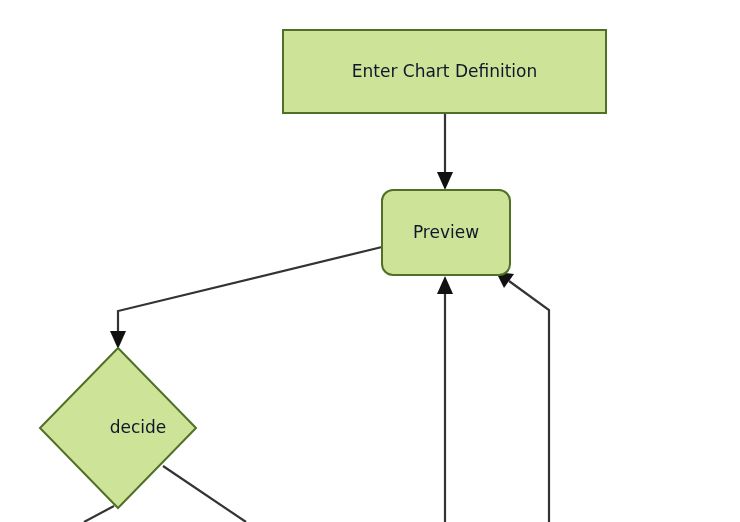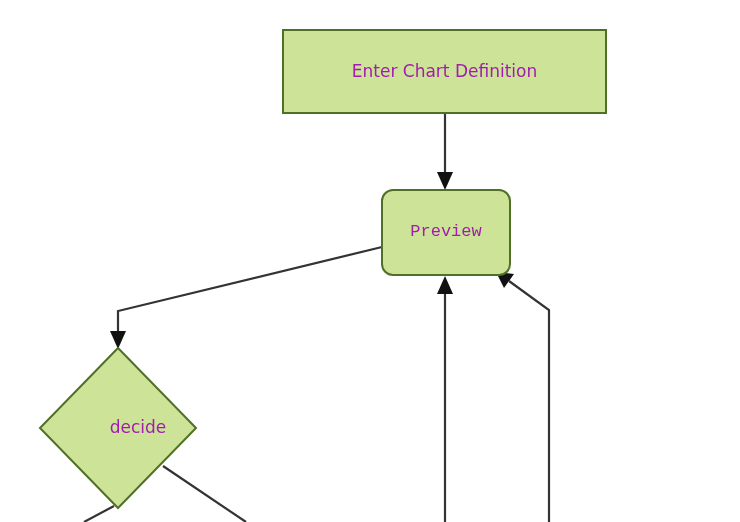--- a/index.html
+++ b/index.html
@@ -36,38 +36,37 @@
     stroke-width: 2.2;
     stroke-linecap: butt;
     stroke-linejoin: miter;
   }
   .arrow-head {
     fill: #111111;
     stroke: none;
   }
   .node-label {
     position: absolute;
-    color: #a21caf;
+    color: #0f172a;
     font-family: "DejaVu Sans", "Liberation Sans", sans-serif;
     font-size: 17px;
     line-height: 1.1;
     white-space: nowrap;
     text-align: center;
     pointer-events: none;
   }
   #label-enter-chart-definition {
     left: 283px;
     top: 62px;
     width: 323px;
   }
   #label-preview {
     left: 382px;
     top: 223px;
     width: 128px;
-    font-family: Liberation Mono, monospace;
   }
   #label-decide {
     left: 68px;
     top: 418px;
     width: 140px;
   }
 </style>
 </head>
 <body>
 

